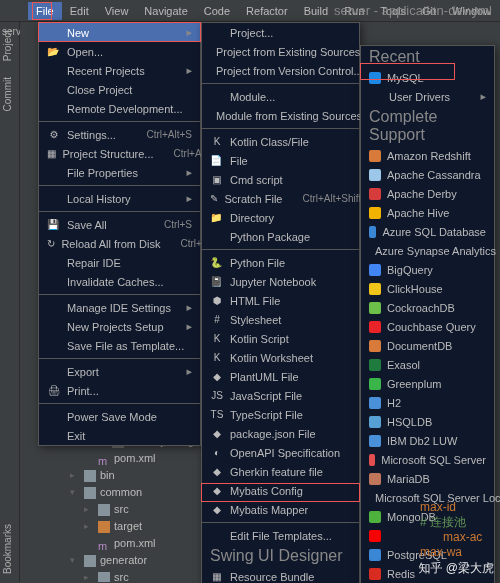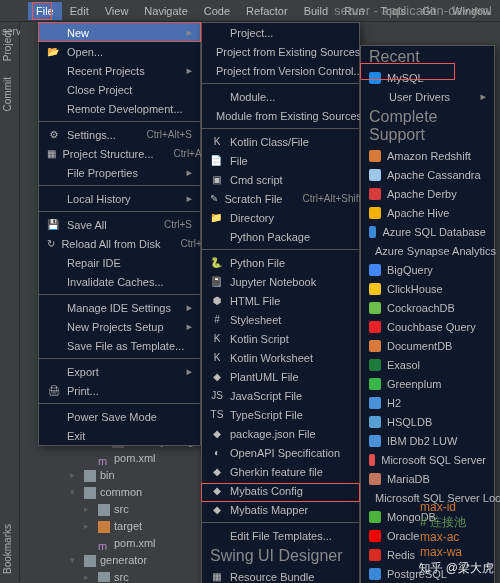--- a/index.html
+++ b/index.html
@@ -443,44 +443,43 @@
     <div class="dropdown-item">
       <span class="di-icon" style="background: rgb(224, 78, 78); border-radius: 2px; width: 12px; height: 12px;"></span>
       <span class="label">Microsoft SQL Server LocalDB</span>
     </div>
     <div class="dropdown-item">
       <span class="di-icon" style="background: rgb(77, 179, 61); border-radius: 2px; width: 12px; height: 12px;"></span>
       <span class="label">MongoDB</span>
     </div>
     <div class="dropdown-item">
       <span class="di-icon" style="background: rgb(248, 0, 0); border-radius: 2px; width: 12px; height: 12px;"></span>
-      <span class="label">Oracle</span>
+    </div>
+    <div class="dropdown-item">
+      <span class="di-icon" style="background: rgb(58, 135, 214); border-radius: 2px; width: 12px; height: 12px;"></span>
+      <span class="label">PostgreSQL</span>
     </div>
     <div class="dropdown-item">
       <span class="di-icon" style="background: rgb(216, 44, 32); border-radius: 2px; width: 12px; height: 12px;"></span>
       <span class="label">Redis</span>
-    </div>
-    <div class="dropdown-item">
-      <span class="di-icon" style="background: rgb(58, 135, 214); border-radius: 2px; width: 12px; height: 12px;"></span>
-      <span class="label">PostgreSQL</span>
     </div>
     <div class="dropdown-item">
       <span class="di-icon" style="background: rgb(110, 176, 224); border-radius: 2px; width: 12px; height: 12px;"></span>
       <span class="label">SQLite</span>
     </div>
     <div class="dropdown-item">
       <span class="di-icon" style="background: rgb(86, 184, 235); border-radius: 2px; width: 12px; height: 12px;"></span>
       <span class="label">Snowflake</span>
     </div>
   </div>
 
 <div class="code-bg" id="codebg">
     <div class="code-line" style="color: rgb(204, 120, 50);">max-id</div>
     <div class="code-line" style="color: rgb(98, 151, 85);"># 连接池</div>
-    <div class="code-line" style="color: rgb(204, 120, 50);">max-ac</div>
+    <div class="code-line" style="color: rgb(204, 120, 50); margin-left: 23px;">max-ac</div>
     <div class="code-line" style="color: rgb(204, 120, 50);">max-wa</div>
   </div>
 
 <div class="hl-red hl-file"></div>
 <div class="hl-red hl-new"></div>
 <div class="hl-red hl-ds"></div>
 <div class="hl-red hl-mysql"></div>
 
 <div class="watermark">知乎 @梁大虎</div>
 

